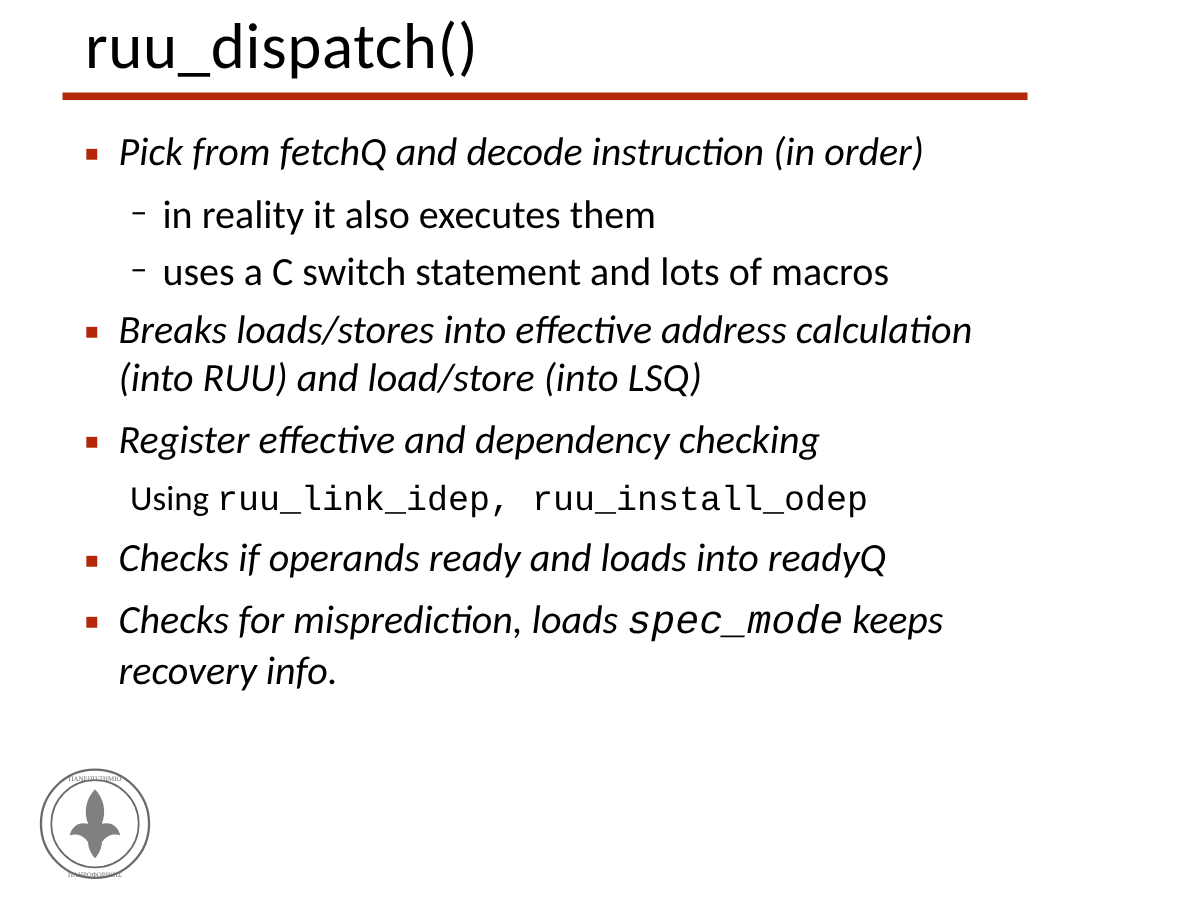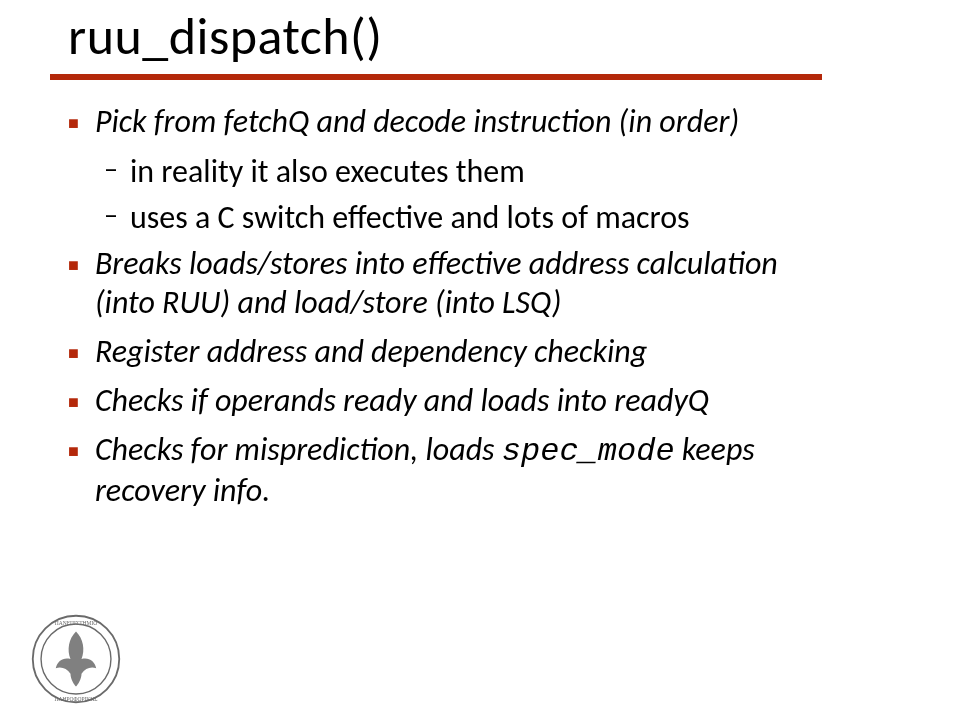--- a/index.html
+++ b/index.html
@@ -97,31 +97,34 @@
     <div class="b1">
       <span class="sq">■</span>
       <span class="txt">Pick from fetchQ and decode instruction (in order)</span>
     </div>
     <div class="b2">
       <span class="dsh">–</span>
       <span class="txt">in reality it also executes them</span>
     </div>
     <div class="b2">
       <span class="dsh">–</span>
-      <span class="txt">uses a C switch effective and lots of macros</span>
+      <span class="txt">uses a C switch statement and lots of macros</span>
     </div>
 
     <div class="b1" style="margin-top:6px;">
       <span class="sq">■</span>
       <span class="txt">Breaks loads/stores into effective address calculation (into RUU) and load/store (into LSQ)</span>
     </div>
 
     <div class="b1" style="margin-top:6px;">
       <span class="sq">■</span>
-      <span class="txt">Register address and dependency checking</span>
+      <span class="txt">Register effective and dependency checking</span>
+    </div>
+    <div class="sub">
+      <span>Using </span><span class="code">ruu_link_idep, ruu_install_odep</span>
     </div>
 
     <div class="b1" style="margin-top:6px;">
       <span class="sq">■</span>
       <span class="txt">Checks if operands ready and loads into readyQ</span>
     </div>
 
     <div class="b1" style="margin-top:6px;">
       <span class="sq">■</span>
       <span class="txt">

